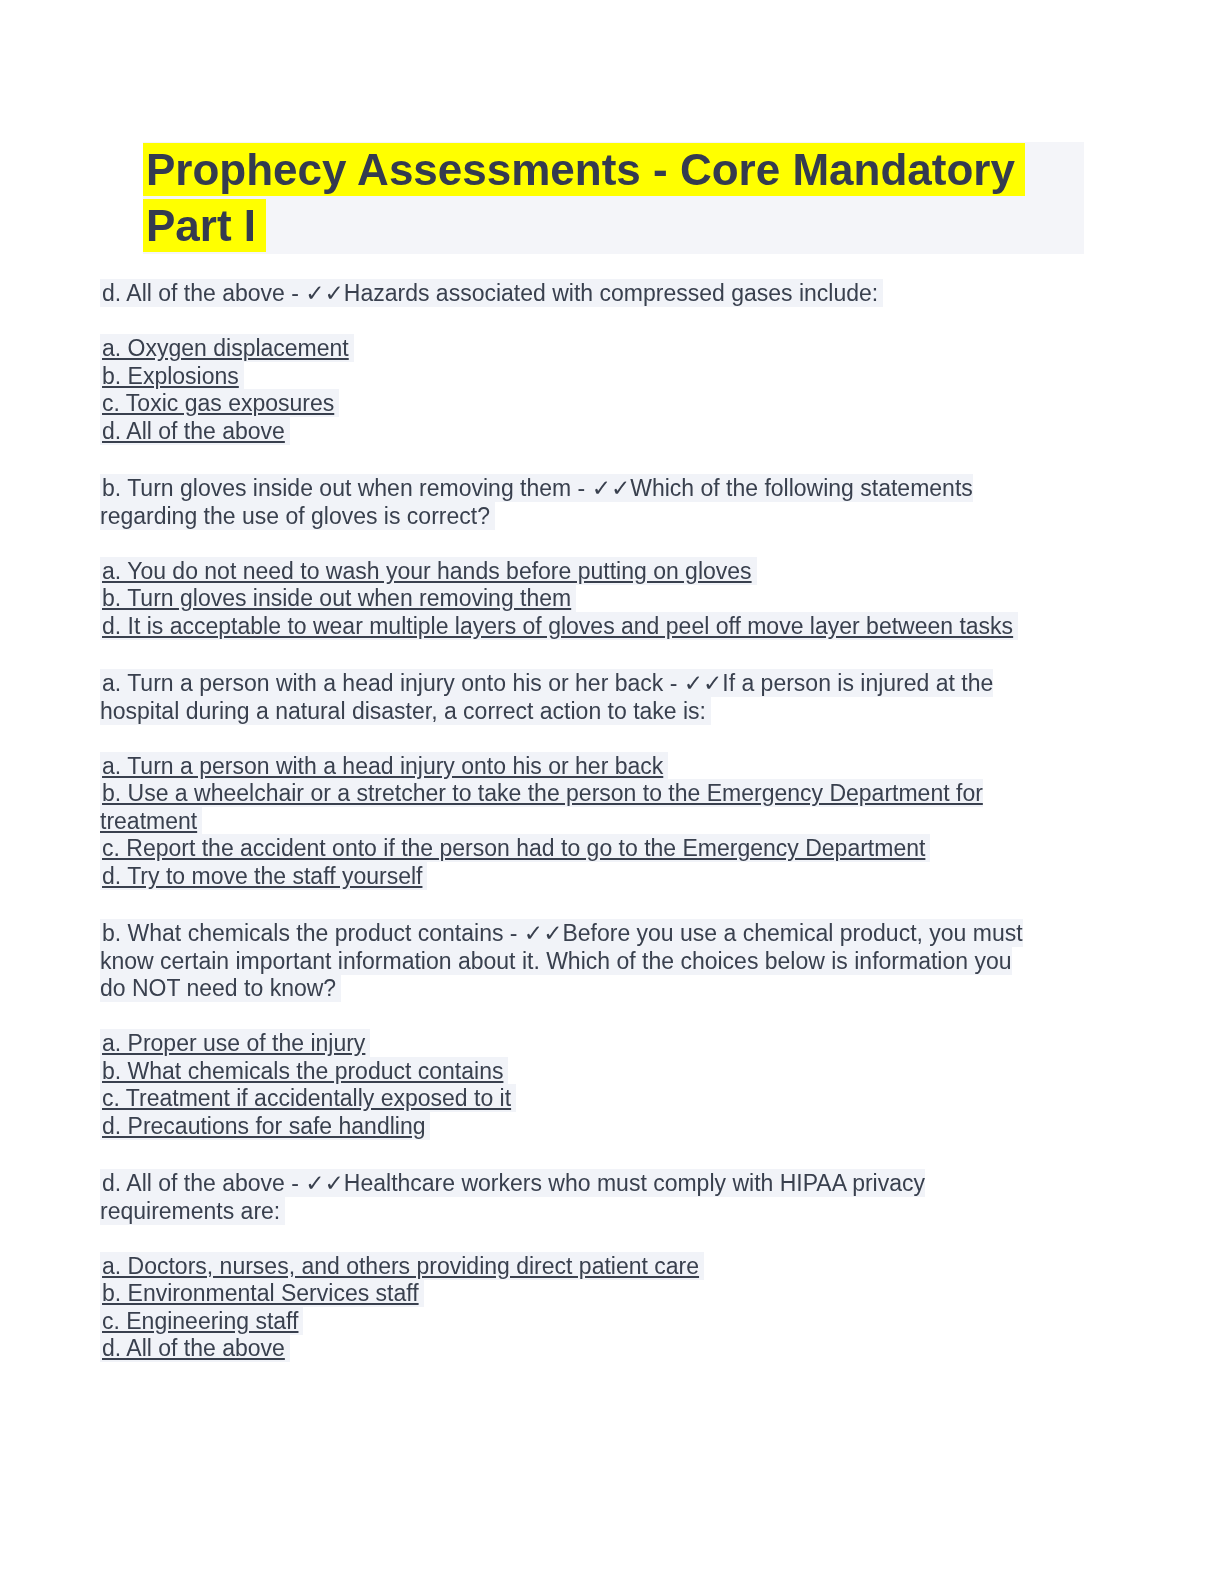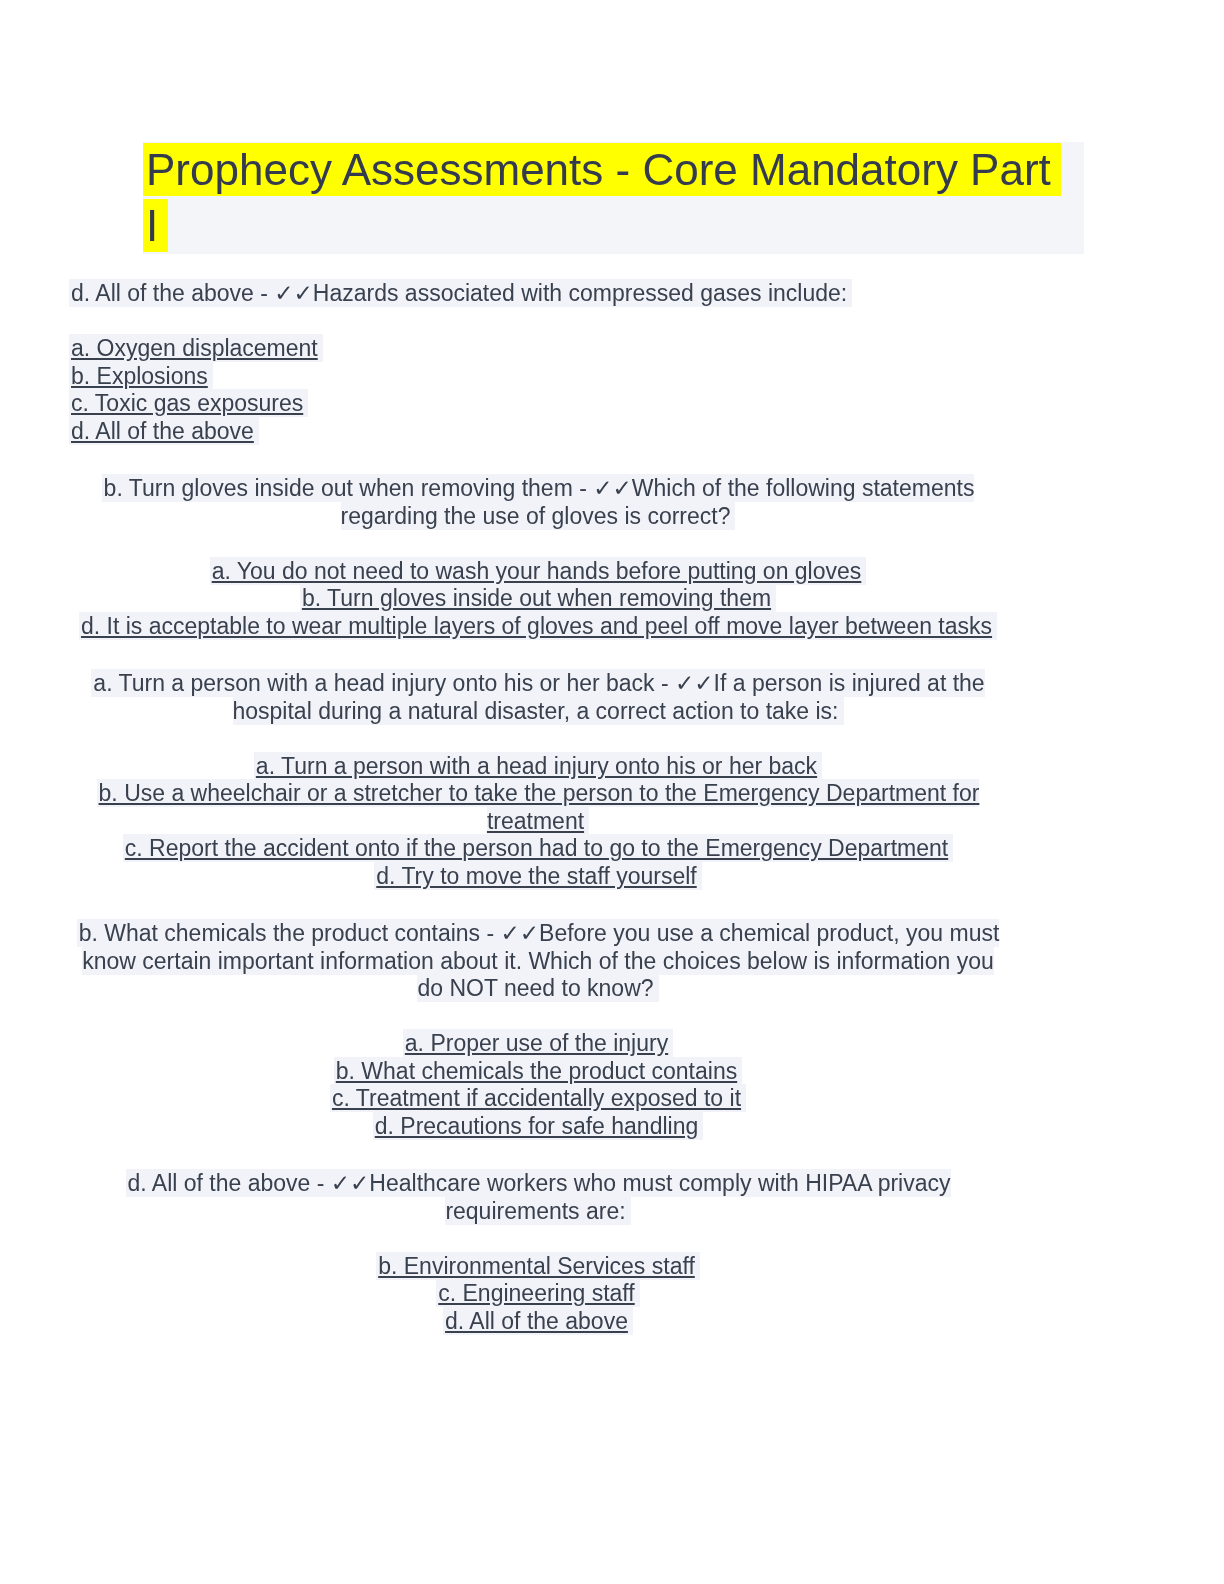--- a/index.html
+++ b/index.html
@@ -16,40 +16,39 @@
     box-sizing: border-box;
   }
   .title-panel {
     margin: 142px 140px 0 143px;
     background: #f4f5f9;
   }
   .doc-title {
     margin: 0;
     font-size: 44px;
     line-height: 56px;
-    font-weight: normal;
+    font-weight: bold;
     color: #343b4f;
     letter-spacing: 0;
   }
   .title-hl {
     background: #ffff00;
     padding: 2px 10px 2px 3px;
     -webkit-box-decoration-break: clone;
     box-decoration-break: clone;
   }
   .content {
-    margin: 26px 143px 0 69px;
+    margin: 26px 143px 0 100px;
     width: 938px;
     font-size: 23px;
     line-height: 27.5px;
     color: #39404e;
   }
   .block + .block {
     margin-top: 30px;
-    text-align: center;
   }
   .q-para {
     margin: 0 0 27.5px 0;
   }
   .option {
     margin: 0;
     text-decoration: underline;
   }
   .hl {
     background: #f1f3f8;
@@ -104,20 +103,21 @@
           <div class="option"><span class="hl">a. Proper use of the injury</span></div>
           <div class="option"><span class="hl">b. What chemicals the product contains</span></div>
           <div class="option"><span class="hl">c. Treatment if accidentally exposed to it</span></div>
           <div class="option"><span class="hl">d. Precautions for safe handling</span></div>
         </div>
   </div>
 
   <div class="block">
     <p class="q-para"><span class="hl">d. All of the above - ✓✓Healthcare workers who must comply with HIPAA privacy requirements are:</span></p>
     <div class="options">
+          <div class="option"><span class="hl">a. Doctors, nurses, and others providing direct patient care</span></div>
           <div class="option"><span class="hl">b. Environmental Services staff</span></div>
           <div class="option"><span class="hl">c. Engineering staff</span></div>
           <div class="option"><span class="hl">d. All of the above</span></div>
         </div>
   </div>
 </div>
 
   <div class="footer-space"></div>
 
 </div>

